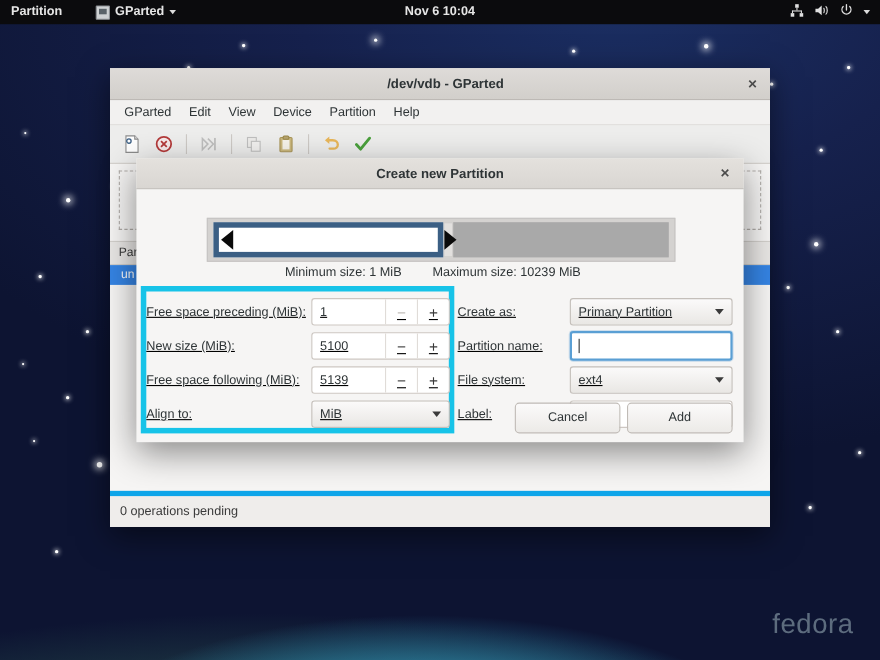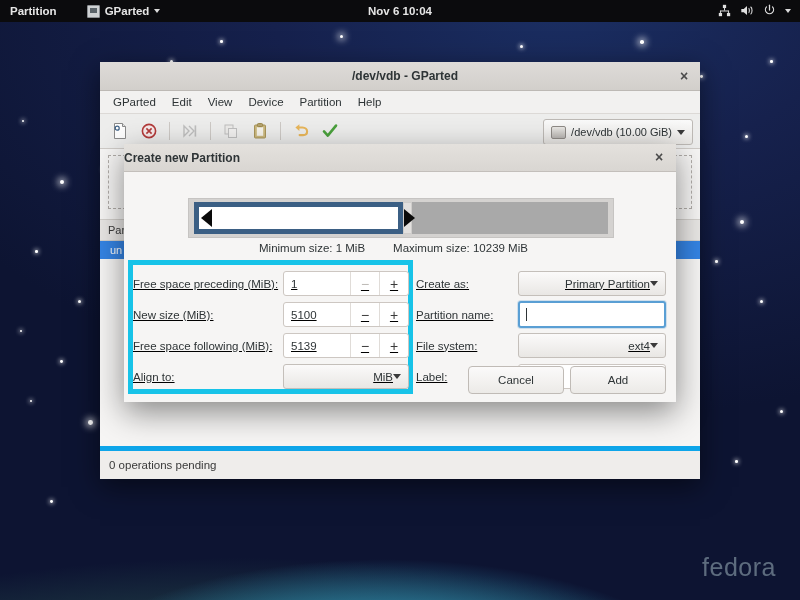--- a/index.html
+++ b/index.html
@@ -119,21 +119,21 @@
 
   
   #dialog {
     position:absolute; left:124px; top:144px; width:552px; height:258px;
     background:#f6f5f4; box-shadow:0 10px 30px rgba(0,0,0,0.45);
     z-index: 30; display:flex; flex-direction:column;
   }
   #dlg-titlebar{
     height:27px;background:linear-gradient(180deg,#e4e1dd 0%,#d9d6d2 100%);
     border-bottom:1px solid #c3bfbb;
-    display:flex;align-items:center;position:relative;
+    display:flex;align-items:center;justify-content:center;position:relative;
     font-size:12px;font-weight:bold;color:#2e3436;
   }
   #dlg-close{
     position:absolute;right:9px;top:50%;transform:translateY(-50%);
     width:16px;height:16px;line-height:15px;text-align:center;font-size:14px;color:#4b4b4b;cursor:pointer;
   }
   #dlg-content{flex:1;position:relative;}
 
   
   #resize-widget{
@@ -183,21 +183,21 @@
     background:#fff;border:1px solid #cdc7c2;border-radius:3px;overflow:hidden;
   }
   .spin .val{flex:1;padding-left:7px;font-size:11.5px;color:#2e3436;}
   .spin .sbtn{
     width:28px;height:100%;display:flex;align-items:center;justify-content:center;
     border-left:1px solid #e0dcd8;font-size:14px;color:#3a3a3a;cursor:pointer;user-select:none;
   }
   .spin .sbtn.disabled{color:#bdb9b5;cursor:default;}
 
   .combo{
-    flex:1;height:23px;display:flex;align-items:center;justify-content:flex-end;
+    flex:1;height:23px;display:flex;align-items:center;justify-content:space-between;
     background:linear-gradient(180deg,#fbfafa,#e9e7e4);
     border:1px solid #c4bfba;border-radius:3px;padding:0 7px;
     font-size:11.5px;color:#2e3436;cursor:pointer;
   }
   .textinput{
     flex:1;height:23px;background:#fff;border:1px solid #cdc7c2;border-radius:3px;
     display:flex;align-items:center;padding:0 6px;font-size:11.5px;color:#2e3436;
   }
   .textinput.focused{border:2px solid #5a9fd4;box-shadow:0 0 0 1px rgba(90,159,212,0.25);}
   .caretbar{display:inline-block;width:1px;height:13px;background:#2e3436;}
@@ -357,25 +357,20 @@
         <path d="M6 5.5H10.5c3 0 4.6 2 4.6 4 0 2.2-1.8 3.6-4 3.6H7.6" fill="none" stroke="#e8b65a" stroke-width="2.1" stroke-linecap="round"></path>
         <path d="M7.4 2.2L3.4 5.6l4 3.4z" fill="#e8b65a"></path>
       </svg>
     </span>
     <span class="tb-btn">
       <svg width="18" height="18" viewBox="0 0 18 18">
         <path d="M3 9.4l3.8 4.2L15 3.6" fill="none" stroke="#4aa03c" stroke-width="2.6" stroke-linecap="round" stroke-linejoin="round"></path>
       </svg>
     </span>
 
-    <div id="device-combo">
-      <span class="drive-icon"></span>
-      <span>/dev/vdb (10.00 GiB)</span>
-      <span class="caret-dark"></span>
-    </div>
   </div>
 
   <div id="gp-body">
     <div id="gp-graphic"></div>
     <div id="gp-list">
       <div id="gp-list-head">
         <span>Part</span>
       </div>
       <div id="gp-row-sel">
         <span>un</span>

